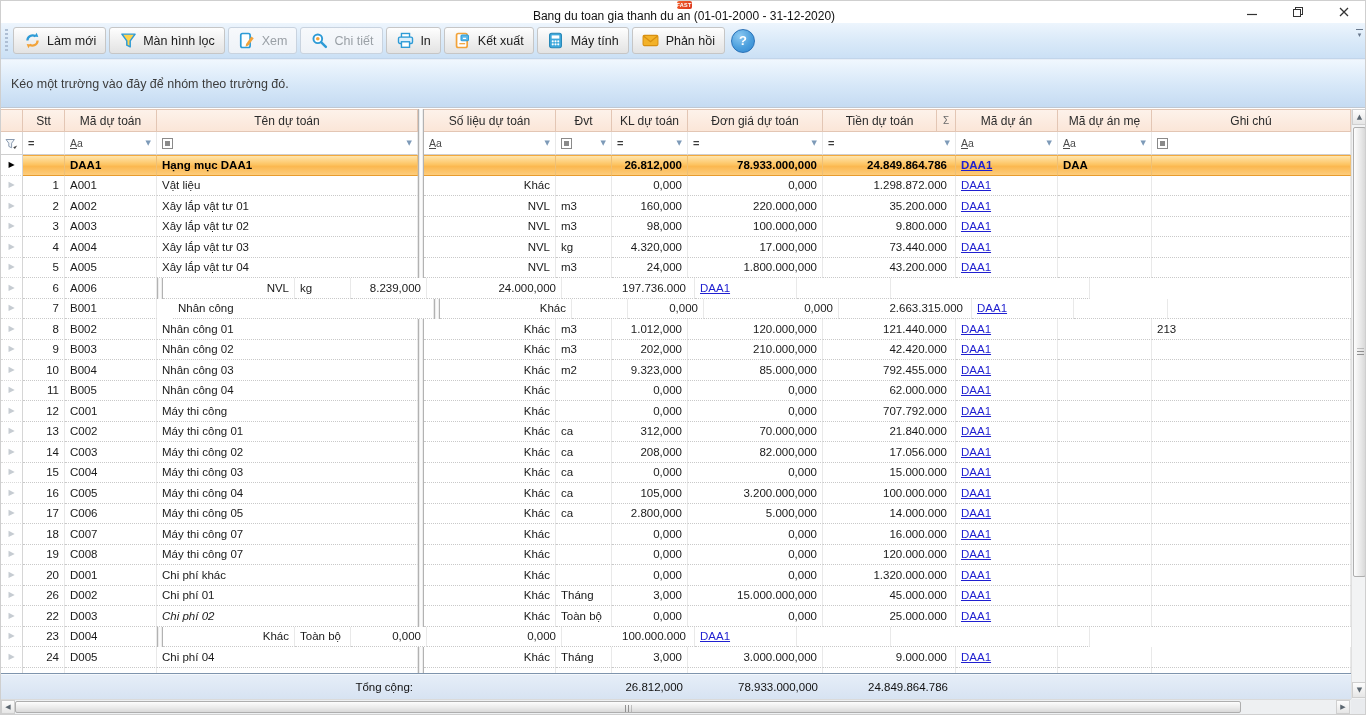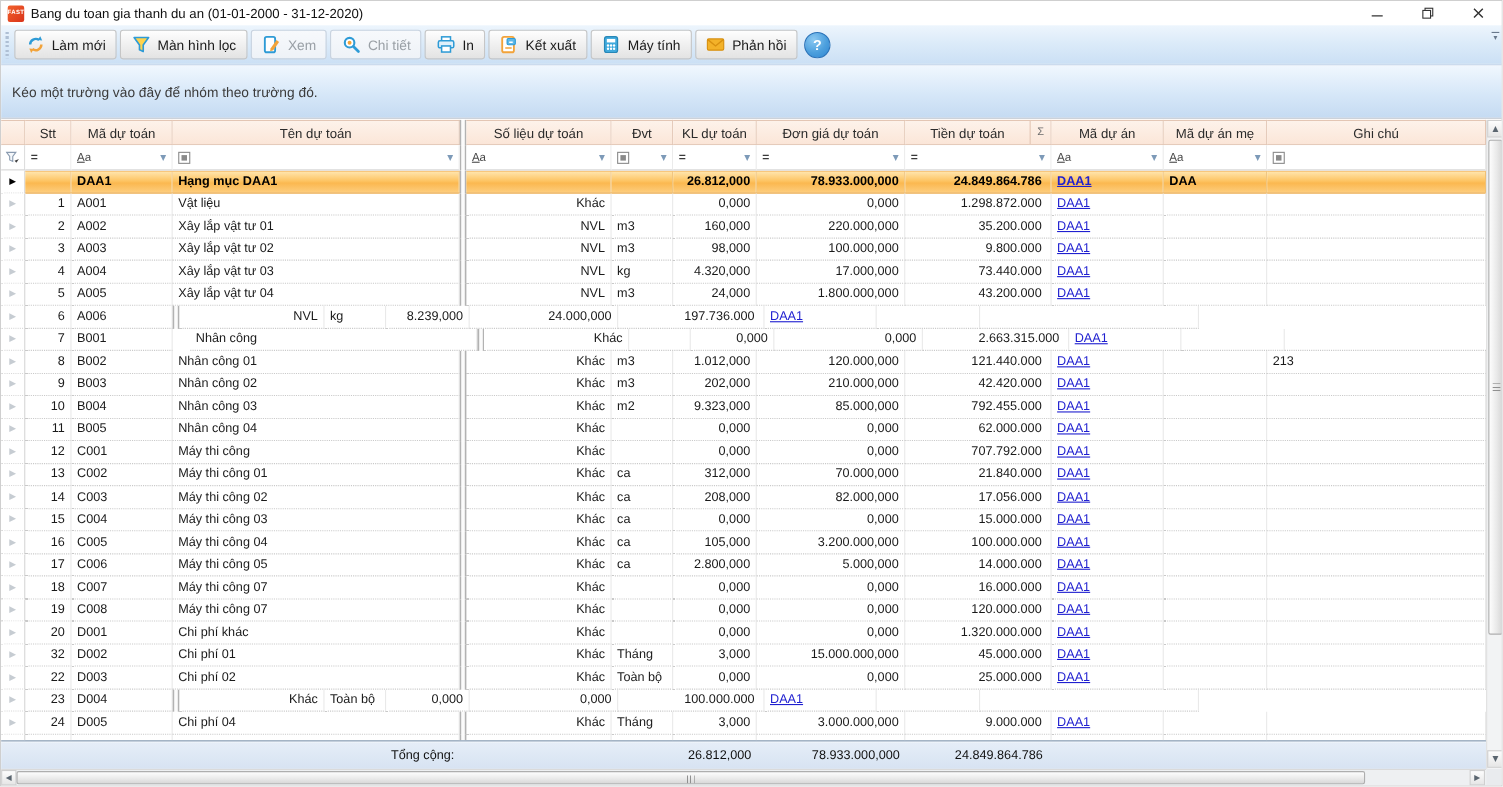--- a/index.html
+++ b/index.html
@@ -1,19 +1,19 @@
 <!DOCTYPE html>
 <html><head>
 <meta charset="utf-8">
 <style>
   html,body{margin:0;padding:0;background:#e9e9e9;}
   #app{position:relative;width:1366px;height:715px;background:#fff;overflow:hidden;
        font-family:"Liberation Sans","DejaVu Sans",sans-serif;box-sizing:border-box;border:1px solid #cfcfcf;}
   
-  #titlebar{position:absolute;top:0;left:0;width:1366px;height:22px;background:#fff;display:flex;align-items:center;}
+  #titlebar{position:absolute;top:0;left:0;width:1366px;height:22px;background:#fff;display:flex;align-items:center;flex-direction:column;}
   #fastlogo{width:15px;height:15px;margin:0 6px 0 6px;border-radius:2px;
             background:linear-gradient(135deg,#f2622d,#d9331a);color:#fff;font-size:5.5px;font-weight:bold;
             display:flex;align-items:center;justify-content:center;letter-spacing:.3px;}
   #wintitle{font-size:12px;color:#111;}
   #wincontrols{position:absolute;right:0;top:0;height:22px;display:flex;}
   .winbtn{width:46px;height:22px;display:flex;align-items:center;justify-content:center;cursor:default;}
   .winbtn svg{display:block;}
   
   #toolbar{position:absolute;top:22px;left:0;width:1366px;height:36px;
            background:linear-gradient(180deg,#edf5fd 0%,#dcebf9 45%,#cbe0f5 100%);
@@ -734,42 +734,42 @@
           <div class="cell" style="width: 102px; flex: 0 0 102px;">
             <span class="glink">DAA1</span>
           </div>
           <div class="cell" style="width: 94px; flex: 0 0 94px;"></div>
           <div class="cell" style="width: 199px; flex: 0 0 199px;"></div>
         </div>
         <div class="grow drow">
           <div class="indcell">
             <span class="rowarrow">▶</span>
           </div>
-          <div class="cell r" style="width: 42px; flex: 0 0 42px;">32</div>
+          <div class="cell r" style="width: 42px; flex: 0 0 42px;">26</div>
           <div class="cell" style="width: 92px; flex: 0 0 92px;">D002</div>
           <div class="cell" style="width: 261px; flex: 0 0 261px;">Chi phí 01</div>
           <div class="splitcell"></div>
           <div class="cell r" style="width: 132px; flex: 0 0 132px;">Khác</div>
           <div class="cell" style="width: 56px; flex: 0 0 56px;">Tháng</div>
           <div class="cell r" style="width: 76px; flex: 0 0 76px;">3,000</div>
           <div class="cell r" style="width: 135px; flex: 0 0 135px;">15.000.000,000</div>
           <div class="cell r" style="width: 133px; flex: 0 0 133px; padding-right: 8px;">45.000.000</div>
           <div class="cell" style="width: 102px; flex: 0 0 102px;">
             <span class="glink">DAA1</span>
           </div>
           <div class="cell" style="width: 94px; flex: 0 0 94px;"></div>
           <div class="cell" style="width: 199px; flex: 0 0 199px;"></div>
         </div>
         <div class="grow drow">
           <div class="indcell">
             <span class="rowarrow">▶</span>
           </div>
           <div class="cell r" style="width: 42px; flex: 0 0 42px;">22</div>
           <div class="cell" style="width: 92px; flex: 0 0 92px;">D003</div>
-          <div class="cell" style="width: 261px; flex: 0 0 261px;">Chi phí 02</div>
+          <div class="cell" style="width: 261px; flex: 0 0 261px; font-style: italic;">Chi phí 02</div>
           <div class="splitcell"></div>
           <div class="cell r" style="width: 132px; flex: 0 0 132px;">Khác</div>
           <div class="cell" style="width: 56px; flex: 0 0 56px;">Toàn bộ</div>
           <div class="cell r" style="width: 76px; flex: 0 0 76px;">0,000</div>
           <div class="cell r" style="width: 135px; flex: 0 0 135px;">0,000</div>
           <div class="cell r" style="width: 133px; flex: 0 0 133px; padding-right: 8px;">25.000.000</div>
           <div class="cell" style="width: 102px; flex: 0 0 102px;">
             <span class="glink">DAA1</span>
           </div>
           <div class="cell" style="width: 94px; flex: 0 0 94px;"></div>

